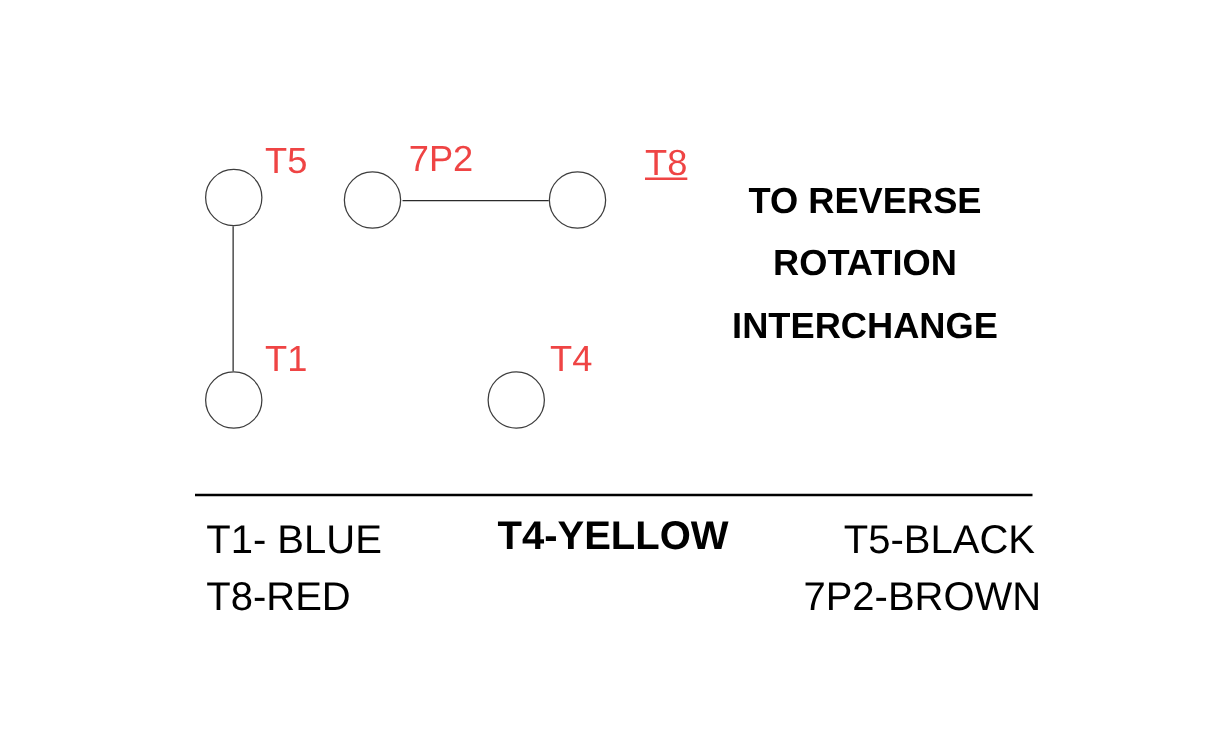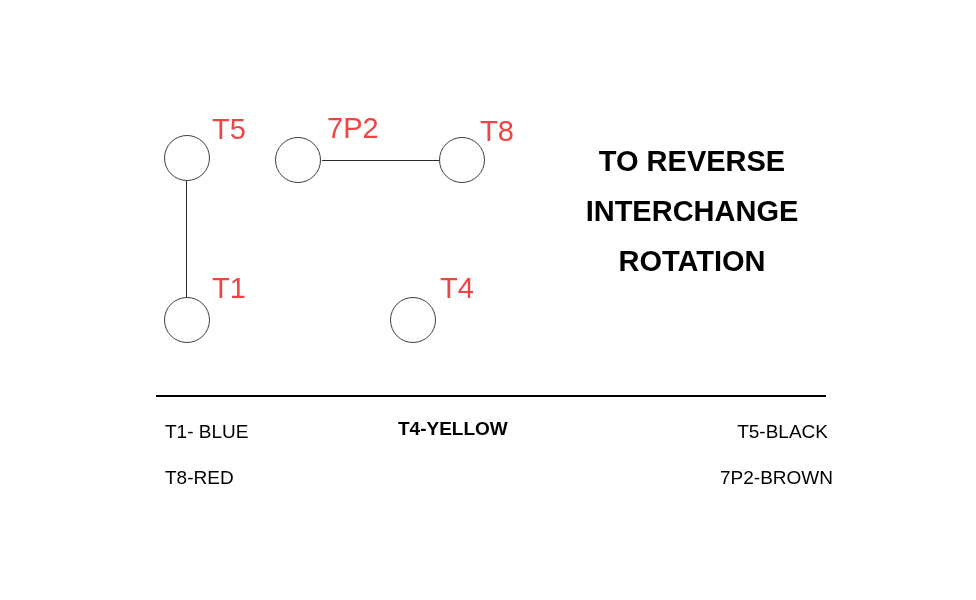--- a/index.html
+++ b/index.html
@@ -54,41 +54,41 @@
   .divider {
     position: absolute;
     left: 156px;
     top: 395px;
     width: 670px;
     height: 2px;
     background: #000000;
   }
   .legend-item {
     position: absolute;
-    font-size: 19px;
+    font-size: 32px;
     line-height: 29px;
     font-weight: 400;
     white-space: nowrap;
   }
   .legend-t1     { left: 165px;  top: 417px; }
   .legend-t4     { left: 398px;  top: 414px; font-weight: bold; }
   .legend-t5     { right: 148px; top: 417px; margin-left: 40px; }
   .legend-t8     { left: 165px;  top: 463px; }
   .legend-7p2    { right: 143px; top: 463px; }
 
   
   .circle-t5  { left: 164px; top: 135px; }
   .circle-7p2 { left: 275px; top: 137px; }
   .circle-t8  { left: 439px; top: 137px; }
   .circle-t1  { left: 164px; top: 297px; }
   .circle-t4  { left: 390px; top: 297px; }
 
   .label-t5  { left: 212px; top: 115px; }
   .label-7p2 { left: 327px; top: 114px; }
-  .label-t8  { left: 480px; top: 117px; }
+  .label-t8  { left: 516px; top: 117px; text-decoration: underline; }
   .label-t1  { left: 212px; top: 274px; }
   .label-t4  { left: 440px; top: 274px; }
 
   .wire-t5-t1  { left: 186px; top: 181px; height: 116px; }
   .wire-7p2-t8 { left: 322px; top: 160px; width: 117px; }
 </style>
 </head>
 <body>
 
 <div class="stage">
@@ -103,22 +103,22 @@
   <div class="terminal-circle circle-t4"></div>
 
   <span class="terminal-label label-t5">T5</span>
   <span class="terminal-label label-7p2">7P2</span>
   <span class="terminal-label label-t8">T8</span>
   <span class="terminal-label label-t1">T1</span>
   <span class="terminal-label label-t4">T4</span>
 
   <div class="note-block">
     <span class="note-line">TO REVERSE</span>
+    <span class="note-line">ROTATION</span>
     <span class="note-line">INTERCHANGE</span>
-    <span class="note-line">ROTATION</span>
   </div>
 
   <div class="divider"></div>
 
   <span class="legend-item legend-t1">T1- BLUE</span>
   <span class="legend-item legend-t4">T4-YELLOW</span>
   <span class="legend-item legend-t5">T5-BLACK</span>
   <span class="legend-item legend-t8">T8-RED</span>
   <span class="legend-item legend-7p2">7P2-BROWN</span>
 

